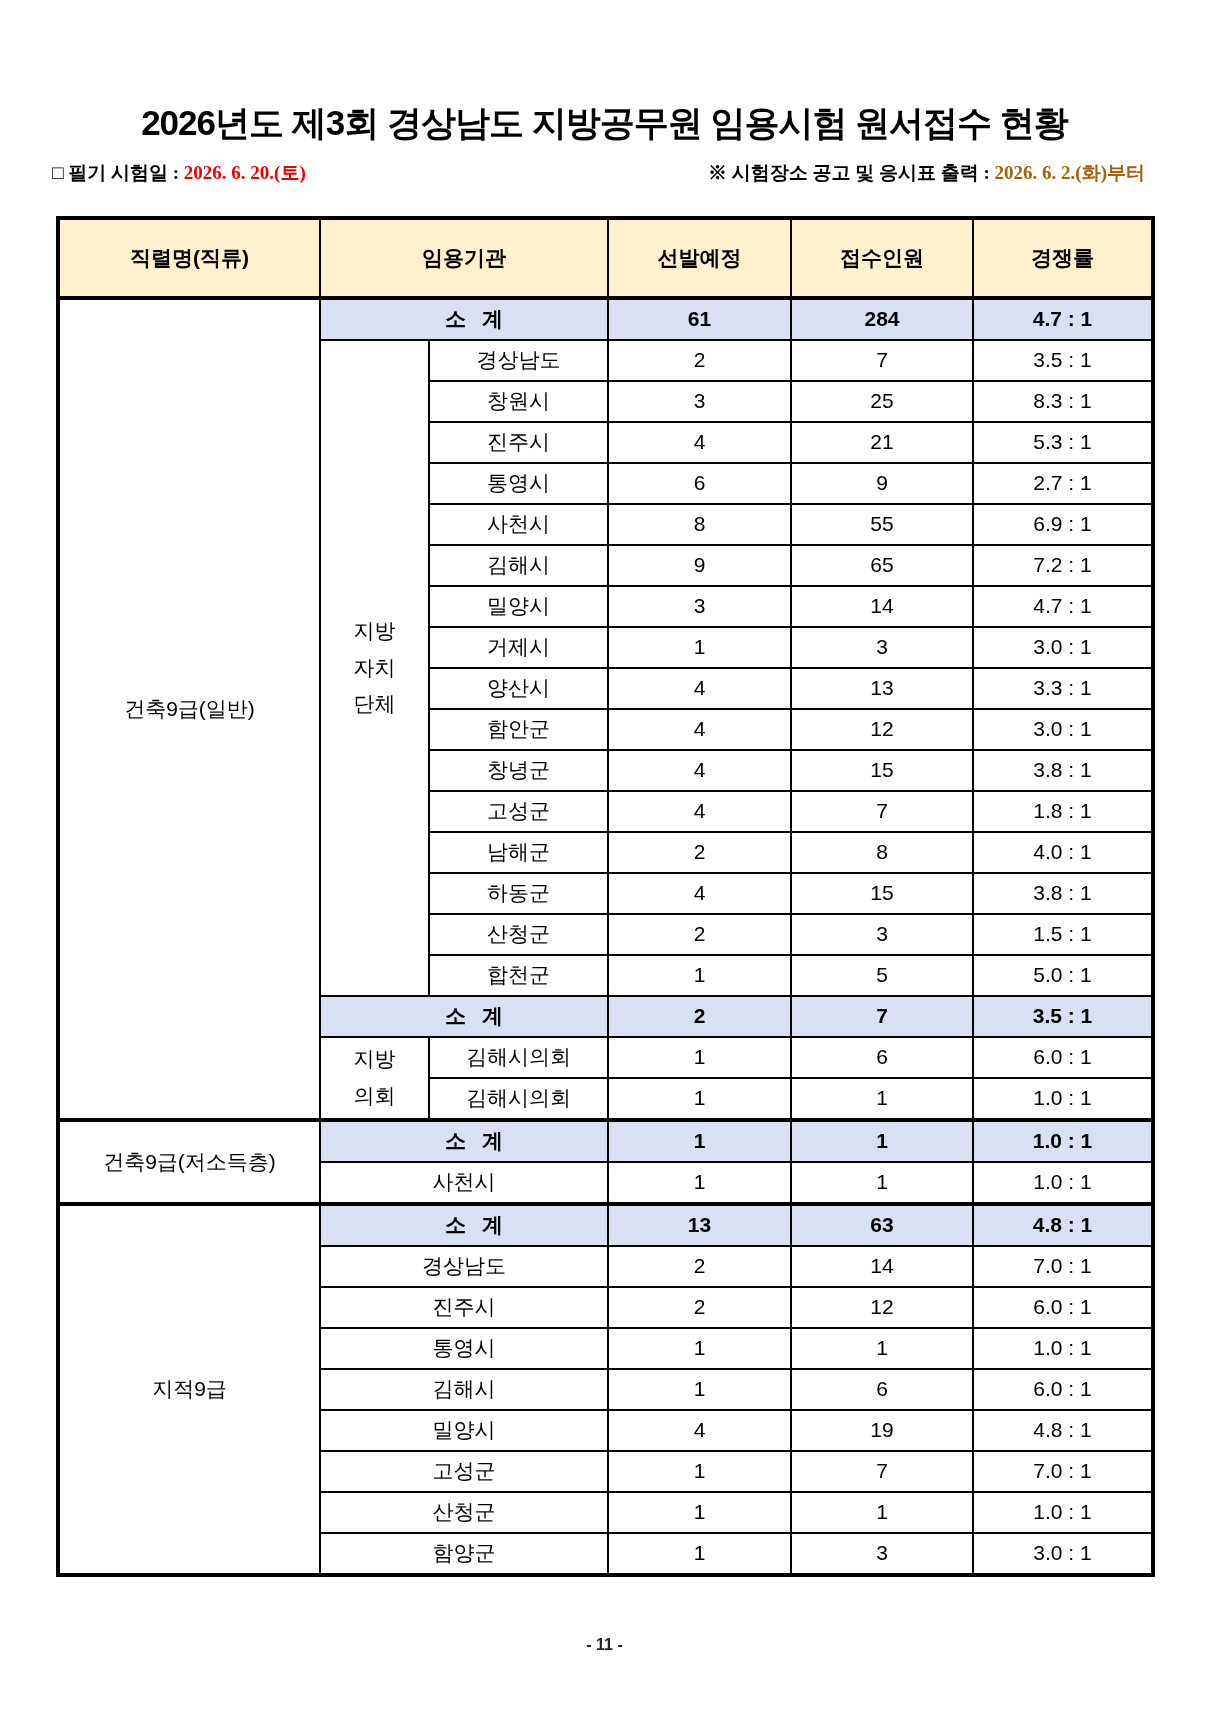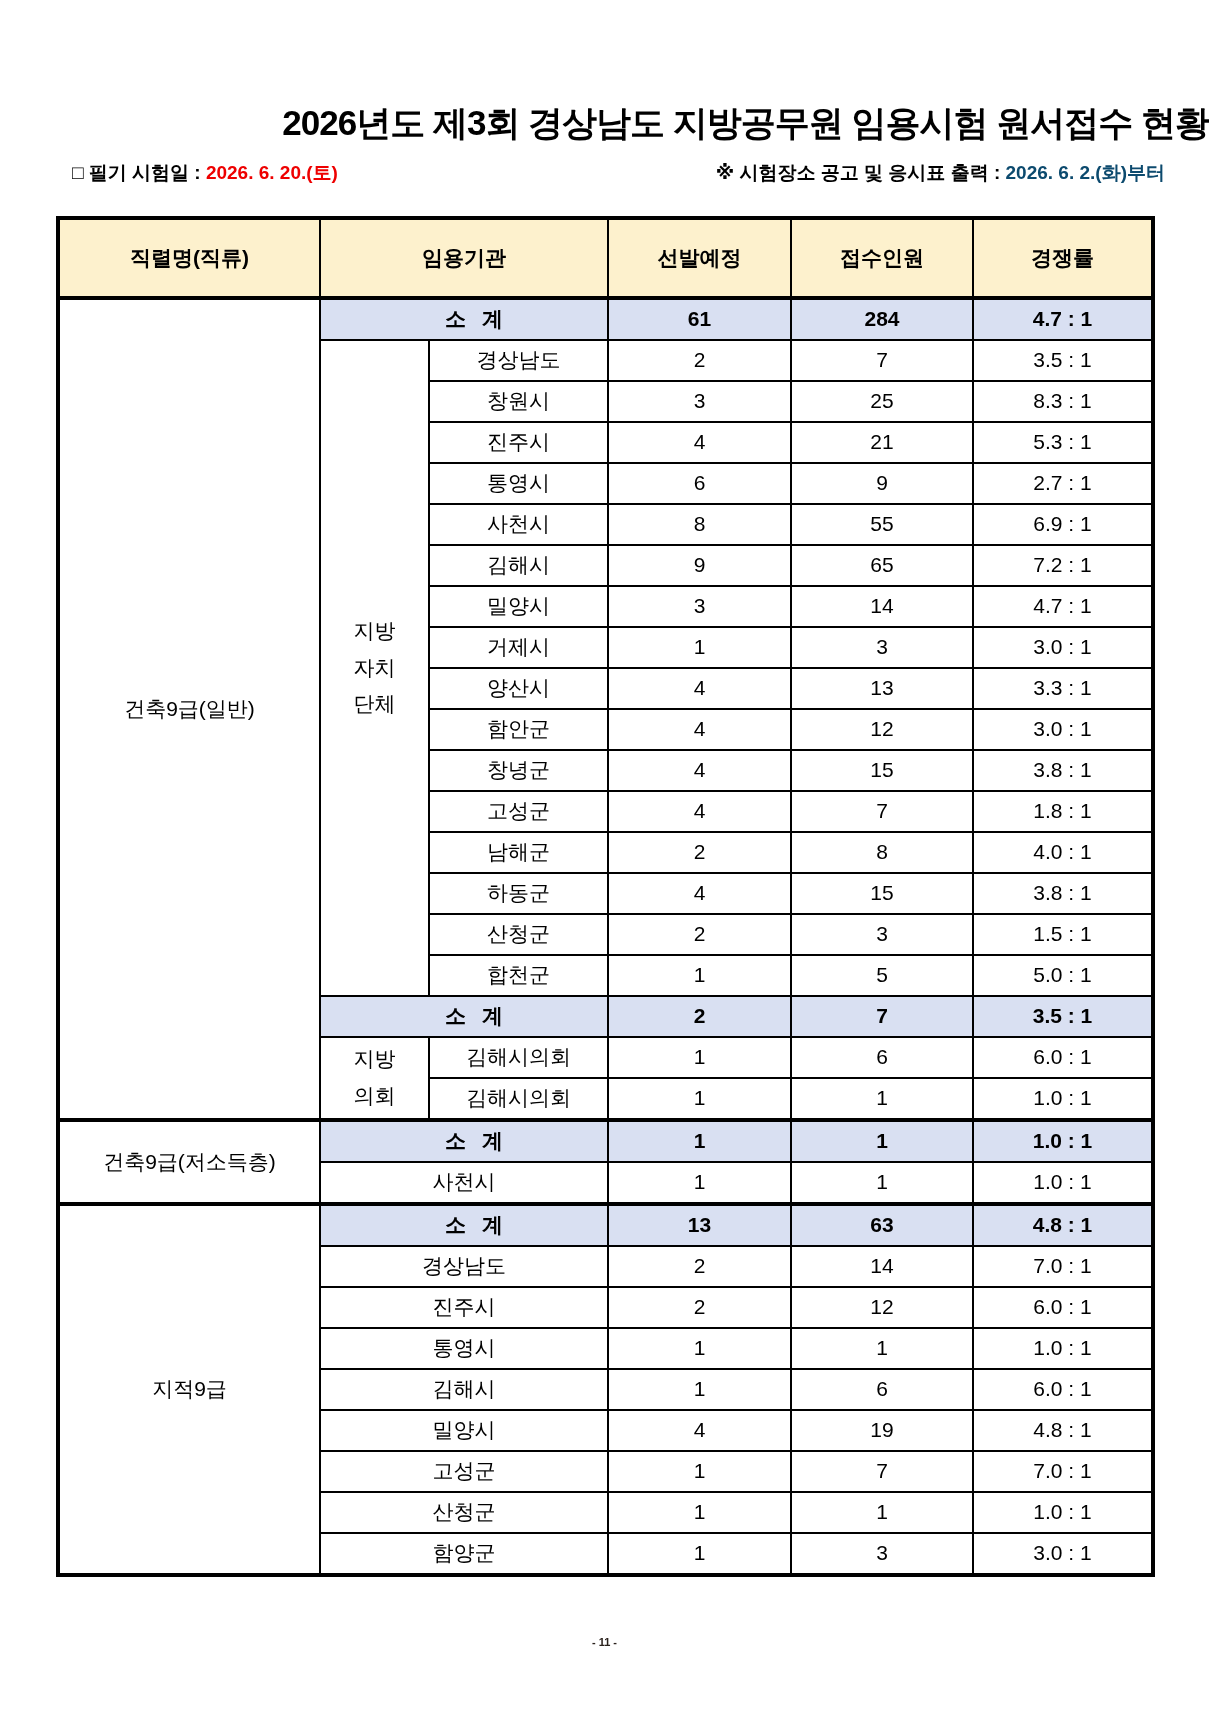--- a/index.html
+++ b/index.html
@@ -15,41 +15,42 @@
     font-family: "Liberation Sans", "DejaVu Sans", sans-serif;
     color: #000;
     overflow: hidden;
   }
   .title {
     position: absolute;
     top: 100px;
     left: 0;
     width: 100%;
     margin: 0;
-    text-align: right;
+    text-align: center;
     font-size: 35px;
     font-weight: 800;
     letter-spacing: -1px;
     color: #000;
   }
   .info-row {
     position: absolute;
     top: 160px;
-    left: 72px;
+    left: 52px;
     width: 1093px;
     display: flex;
     justify-content: space-between;
     align-items: baseline;
     font-size: 19px;
     font-weight: 700;
     white-space: nowrap;
+    font-family: Liberation Serif, serif;
   }
   .info-left .label, .info-right .label { color: #000; }
   .date-red  { color: #ee0000; }
-  .date-blue { color: #0c4a6e; }
+  .date-blue { color: #a16207; }
 
   table.stats {
     position: absolute;
     top: 216px;
     left: 56px;
     width: 1095px;
     border-collapse: collapse;
     table-layout: fixed;
     border-radius: 12px;
   }
@@ -81,21 +82,21 @@
     white-space: pre-line;
     line-height: 1.75;
     font-weight: 400;
   }
   .footer {
     position: absolute;
     top: 1636px;
     left: 0;
     width: 100%;
     text-align: center;
-    font-size: 11px;
+    font-size: 16px;
     font-weight: 700;
     color: #2a211c;
   }
 </style>
 </head>
 <body>
 
 <div class="page">
 
   <h1 class="title">2026년도 제3회 경상남도 지방공무원 임용시험 원서접수 현황</h1>

